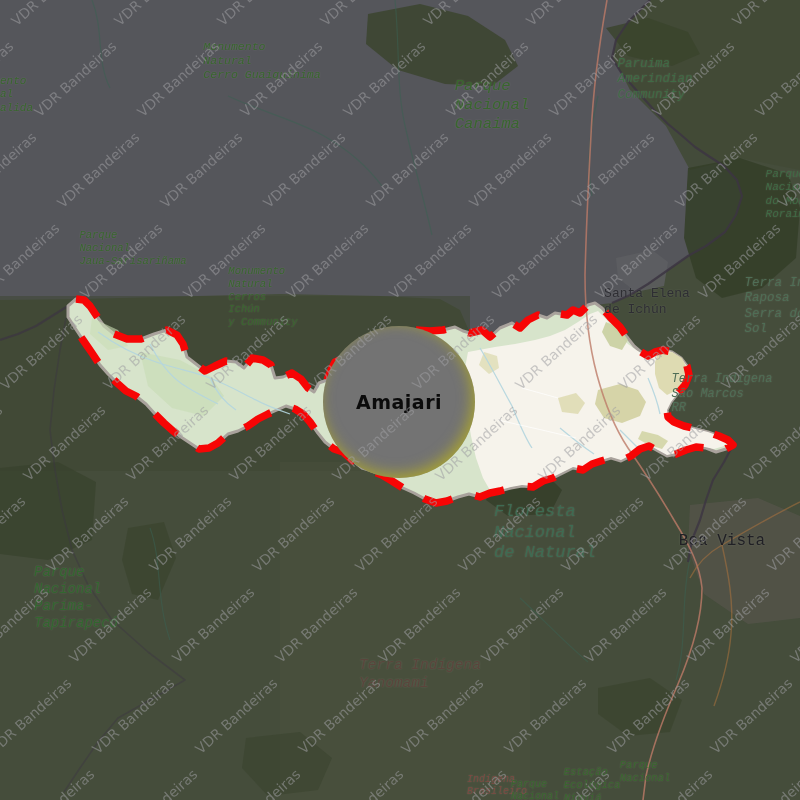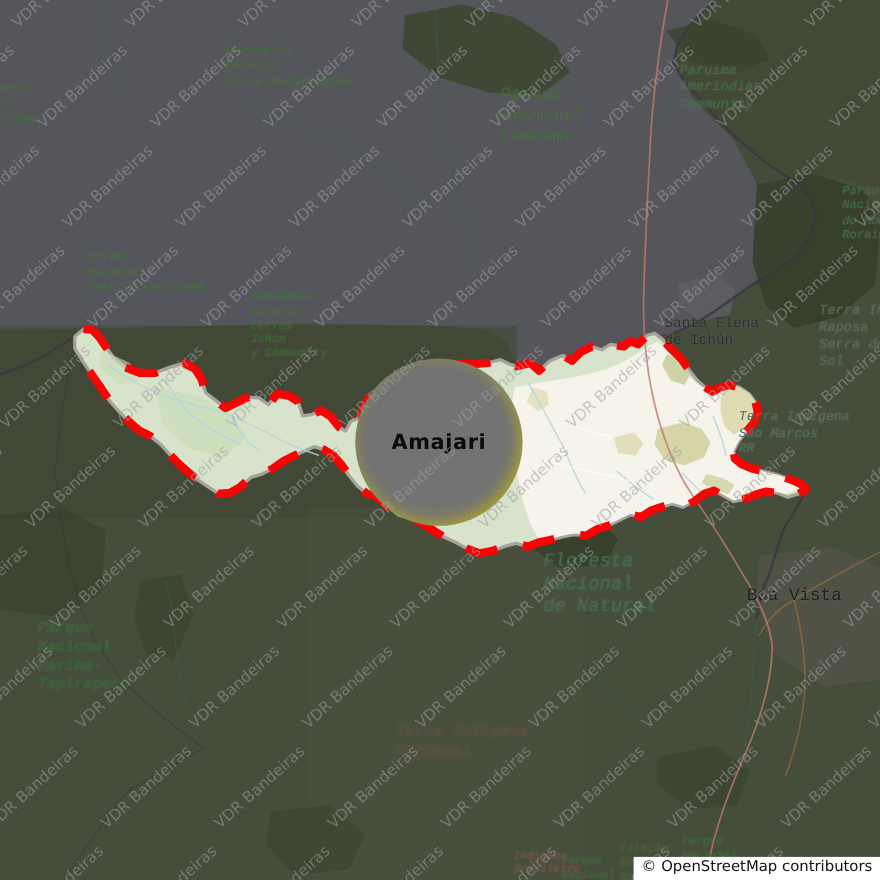--- a/index.html
+++ b/index.html
@@ -330,17 +330,14 @@
       <span class="wm" style="left: 1px; top: 799px; transform: rotate(-42deg);">VDR Bandeiras</span>
       <span class="wm" style="left: 104px; top: 799px; transform: rotate(-42deg);">VDR Bandeiras</span>
       <span class="wm" style="left: 207px; top: 799px; transform: rotate(-42deg);">VDR Bandeiras</span>
       <span class="wm" style="left: 310px; top: 799px; transform: rotate(-42deg);">VDR Bandeiras</span>
       <span class="wm" style="left: 413px; top: 799px; transform: rotate(-42deg);">VDR Bandeiras</span>
       <span class="wm" style="left: 516px; top: 799px; transform: rotate(-42deg);">VDR Bandeiras</span>
       <span class="wm" style="left: 619px; top: 799px; transform: rotate(-42deg);">VDR Bandeiras</span>
       <span class="wm" style="left: 722px; top: 799px; transform: rotate(-42deg);">VDR Bandeiras</span>
     </div>
 
-  <div id="attribution">
-    <span>© OpenStreetMap contributors</span>
-  </div>
 
 </div>
 
 </body></html>

